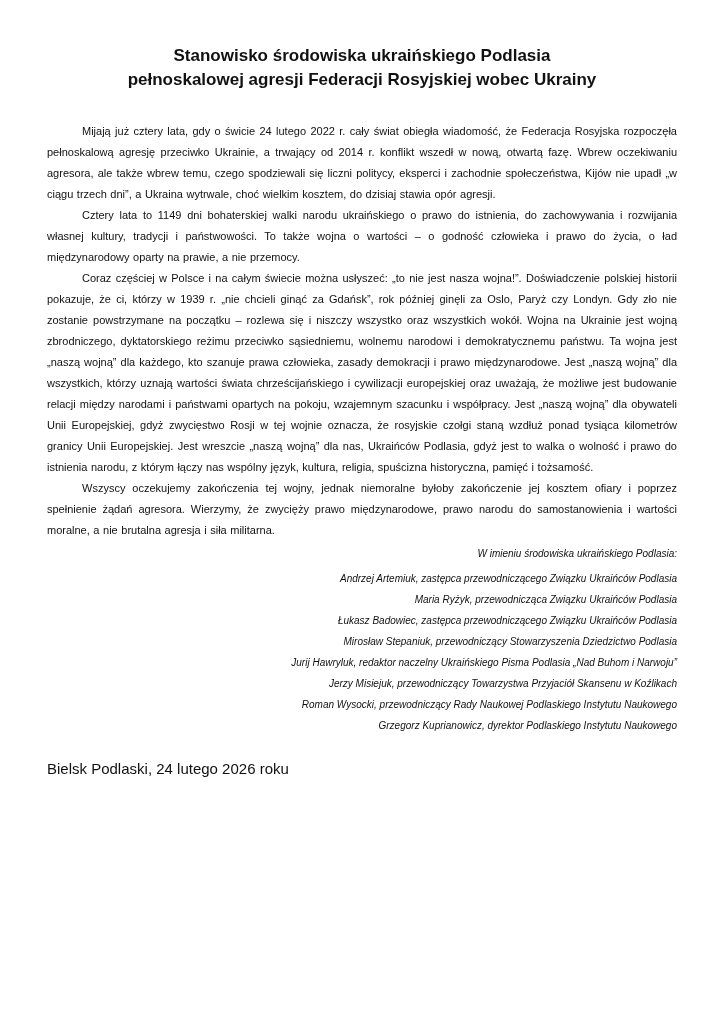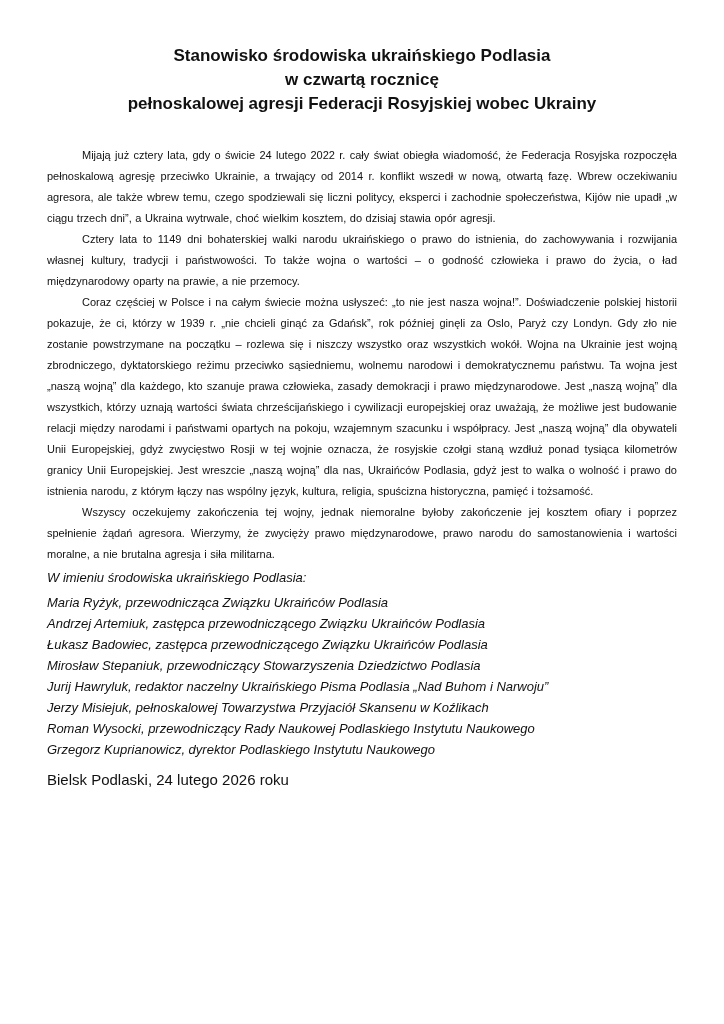--- a/index.html
+++ b/index.html
@@ -26,60 +26,60 @@
     margin-bottom: 29px;
   }
   .body-text p {
     font-size: 11px;
     line-height: 21px;
     text-align: justify;
     text-indent: 35px;
     word-spacing: 0.5px;
   }
   .signatures {
+    text-align: right;
     font-style: italic;
-    font-size: 13px;
+    font-size: 10px;
     line-height: 21px;
   }
   .signatures .sig-intro {
     margin-top: 2px;
     margin-bottom: 4px;
   }
   .footer-line {
-    margin-top: 9px;
+    margin-top: 22px;
     font-size: 15px;
     line-height: 21px;
     text-align: left;
   }
 </style>
 </head>
 <body>
 
 <div class="page">
 
   <div class="title">
     <div>Stanowisko środowiska ukraińskiego Podlasia</div>
-    <div>w czwartą rocznicę</div>
     <div>pełnoskalowej agresji Federacji Rosyjskiej wobec Ukrainy</div>
   </div>
 
   <div class="body-text">
     <p>Mijają już cztery lata, gdy o świcie 24 lutego 2022 r. cały świat obiegła wiadomość, że Federacja Rosyjska rozpoczęła pełnoskalową agresję przeciwko Ukrainie, a trwający od 2014 r. konflikt wszedł w nową, otwartą fazę. Wbrew oczekiwaniu agresora, ale także wbrew temu, czego spodziewali się liczni politycy, eksperci i zachodnie społeczeństwa, Kijów nie upadł „w ciągu trzech dni”, a Ukraina wytrwale, choć wielkim kosztem, do dzisiaj stawia opór agresji.</p>
     <p>Cztery lata to 1149 dni bohaterskiej walki narodu ukraińskiego o prawo do istnienia, do zachowywania i rozwijania własnej kultury, tradycji i państwowości. To także wojna o wartości – o godność człowieka i prawo do życia, o ład międzynarodowy oparty na prawie, a nie przemocy.</p>
     <p>Coraz częściej w Polsce i na całym świecie można usłyszeć: „to nie jest nasza wojna!”. Doświadczenie polskiej historii pokazuje, że ci, którzy w 1939 r. „nie chcieli ginąć za Gdańsk”, rok później ginęli za Oslo, Paryż czy Londyn. Gdy zło nie zostanie powstrzymane na początku – rozlewa się i niszczy wszystko oraz wszystkich wokół. Wojna na Ukrainie jest wojną zbrodniczego, dyktatorskiego reżimu przeciwko sąsiedniemu, wolnemu narodowi i demokratycznemu państwu. Ta wojna jest „naszą wojną” dla każdego, kto szanuje prawa człowieka, zasady demokracji i prawo międzynarodowe. Jest „naszą wojną” dla wszystkich, którzy uznają wartości świata chrześcijańskiego i cywilizacji europejskiej oraz uważają, że możliwe jest budowanie relacji między narodami i państwami opartych na pokoju, wzajemnym szacunku i współpracy. Jest „naszą wojną” dla obywateli Unii Europejskiej, gdyż zwycięstwo Rosji w tej wojnie oznacza, że rosyjskie czołgi staną wzdłuż ponad tysiąca kilometrów granicy Unii Europejskiej. Jest wreszcie „naszą wojną” dla nas, Ukraińców Podlasia, gdyż jest to walka o wolność i prawo do istnienia narodu, z którym łączy nas wspólny język, kultura, religia, spuścizna historyczna, pamięć i tożsamość.</p>
     <p>Wszyscy oczekujemy zakończenia tej wojny, jednak niemoralne byłoby zakończenie jej kosztem ofiary i poprzez spełnienie żądań agresora. Wierzymy, że zwycięży prawo międzynarodowe, prawo narodu do samostanowienia i wartości moralne, a nie brutalna agresja i siła militarna.</p>
   </div>
 
   <div class="signatures">
     <div class="sig-intro">W imieniu środowiska ukraińskiego Podlasia:</div>
+    <div>Andrzej Artemiuk, zastępca przewodniczącego Związku Ukraińców Podlasia</div>
     <div>Maria Ryżyk, przewodnicząca Związku Ukraińców Podlasia</div>
-    <div>Andrzej Artemiuk, zastępca przewodniczącego Związku Ukraińców Podlasia</div>
     <div>Łukasz Badowiec, zastępca przewodniczącego Związku Ukraińców Podlasia</div>
     <div>Mirosław Stepaniuk, przewodniczący Stowarzyszenia Dziedzictwo Podlasia</div>
     <div>Jurij Hawryluk, redaktor naczelny Ukraińskiego Pisma Podlasia „Nad Buhom i Narwoju”</div>
-    <div>Jerzy Misiejuk, pełnoskalowej Towarzystwa Przyjaciół Skansenu w Koźlikach</div>
+    <div>Jerzy Misiejuk, przewodniczący Towarzystwa Przyjaciół Skansenu w Koźlikach</div>
     <div>Roman Wysocki, przewodniczący Rady Naukowej Podlaskiego Instytutu Naukowego</div>
     <div>Grzegorz Kuprianowicz, dyrektor Podlaskiego Instytutu Naukowego</div>
   </div>
 
   <div class="footer-line">Bielsk Podlaski, 24 lutego 2026 roku</div>
 
 </div>
 
 </body></html>

